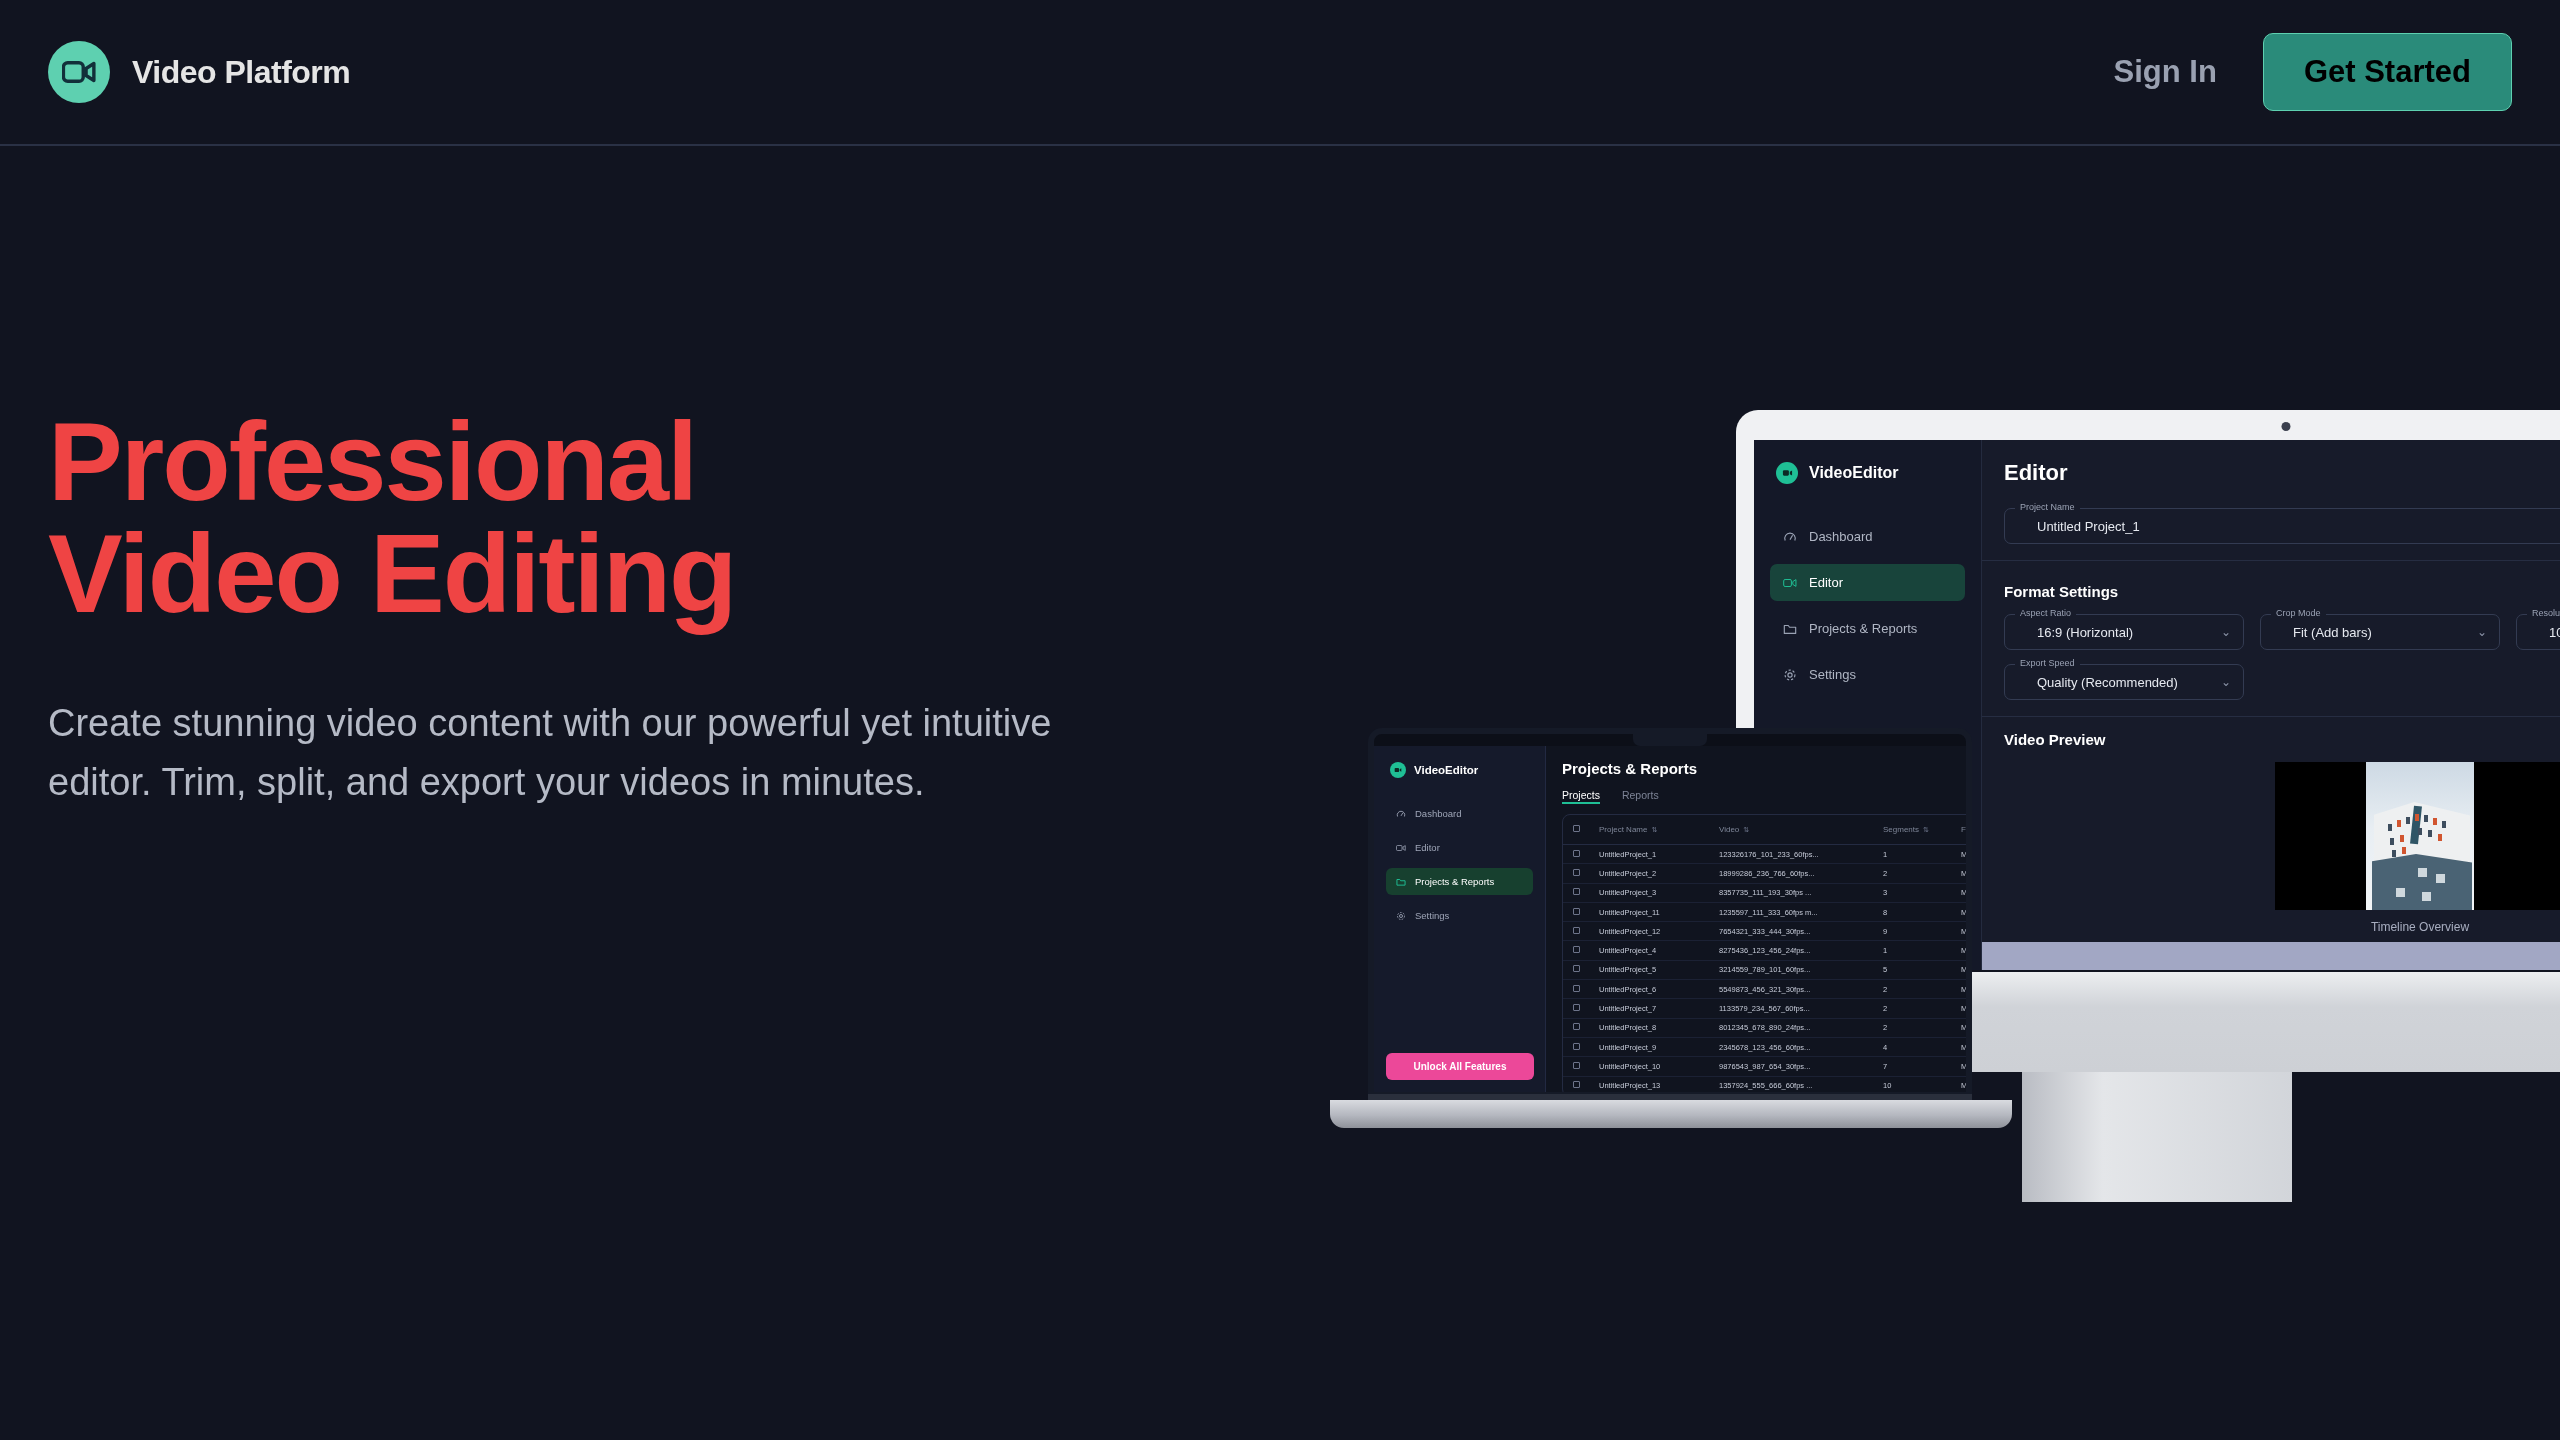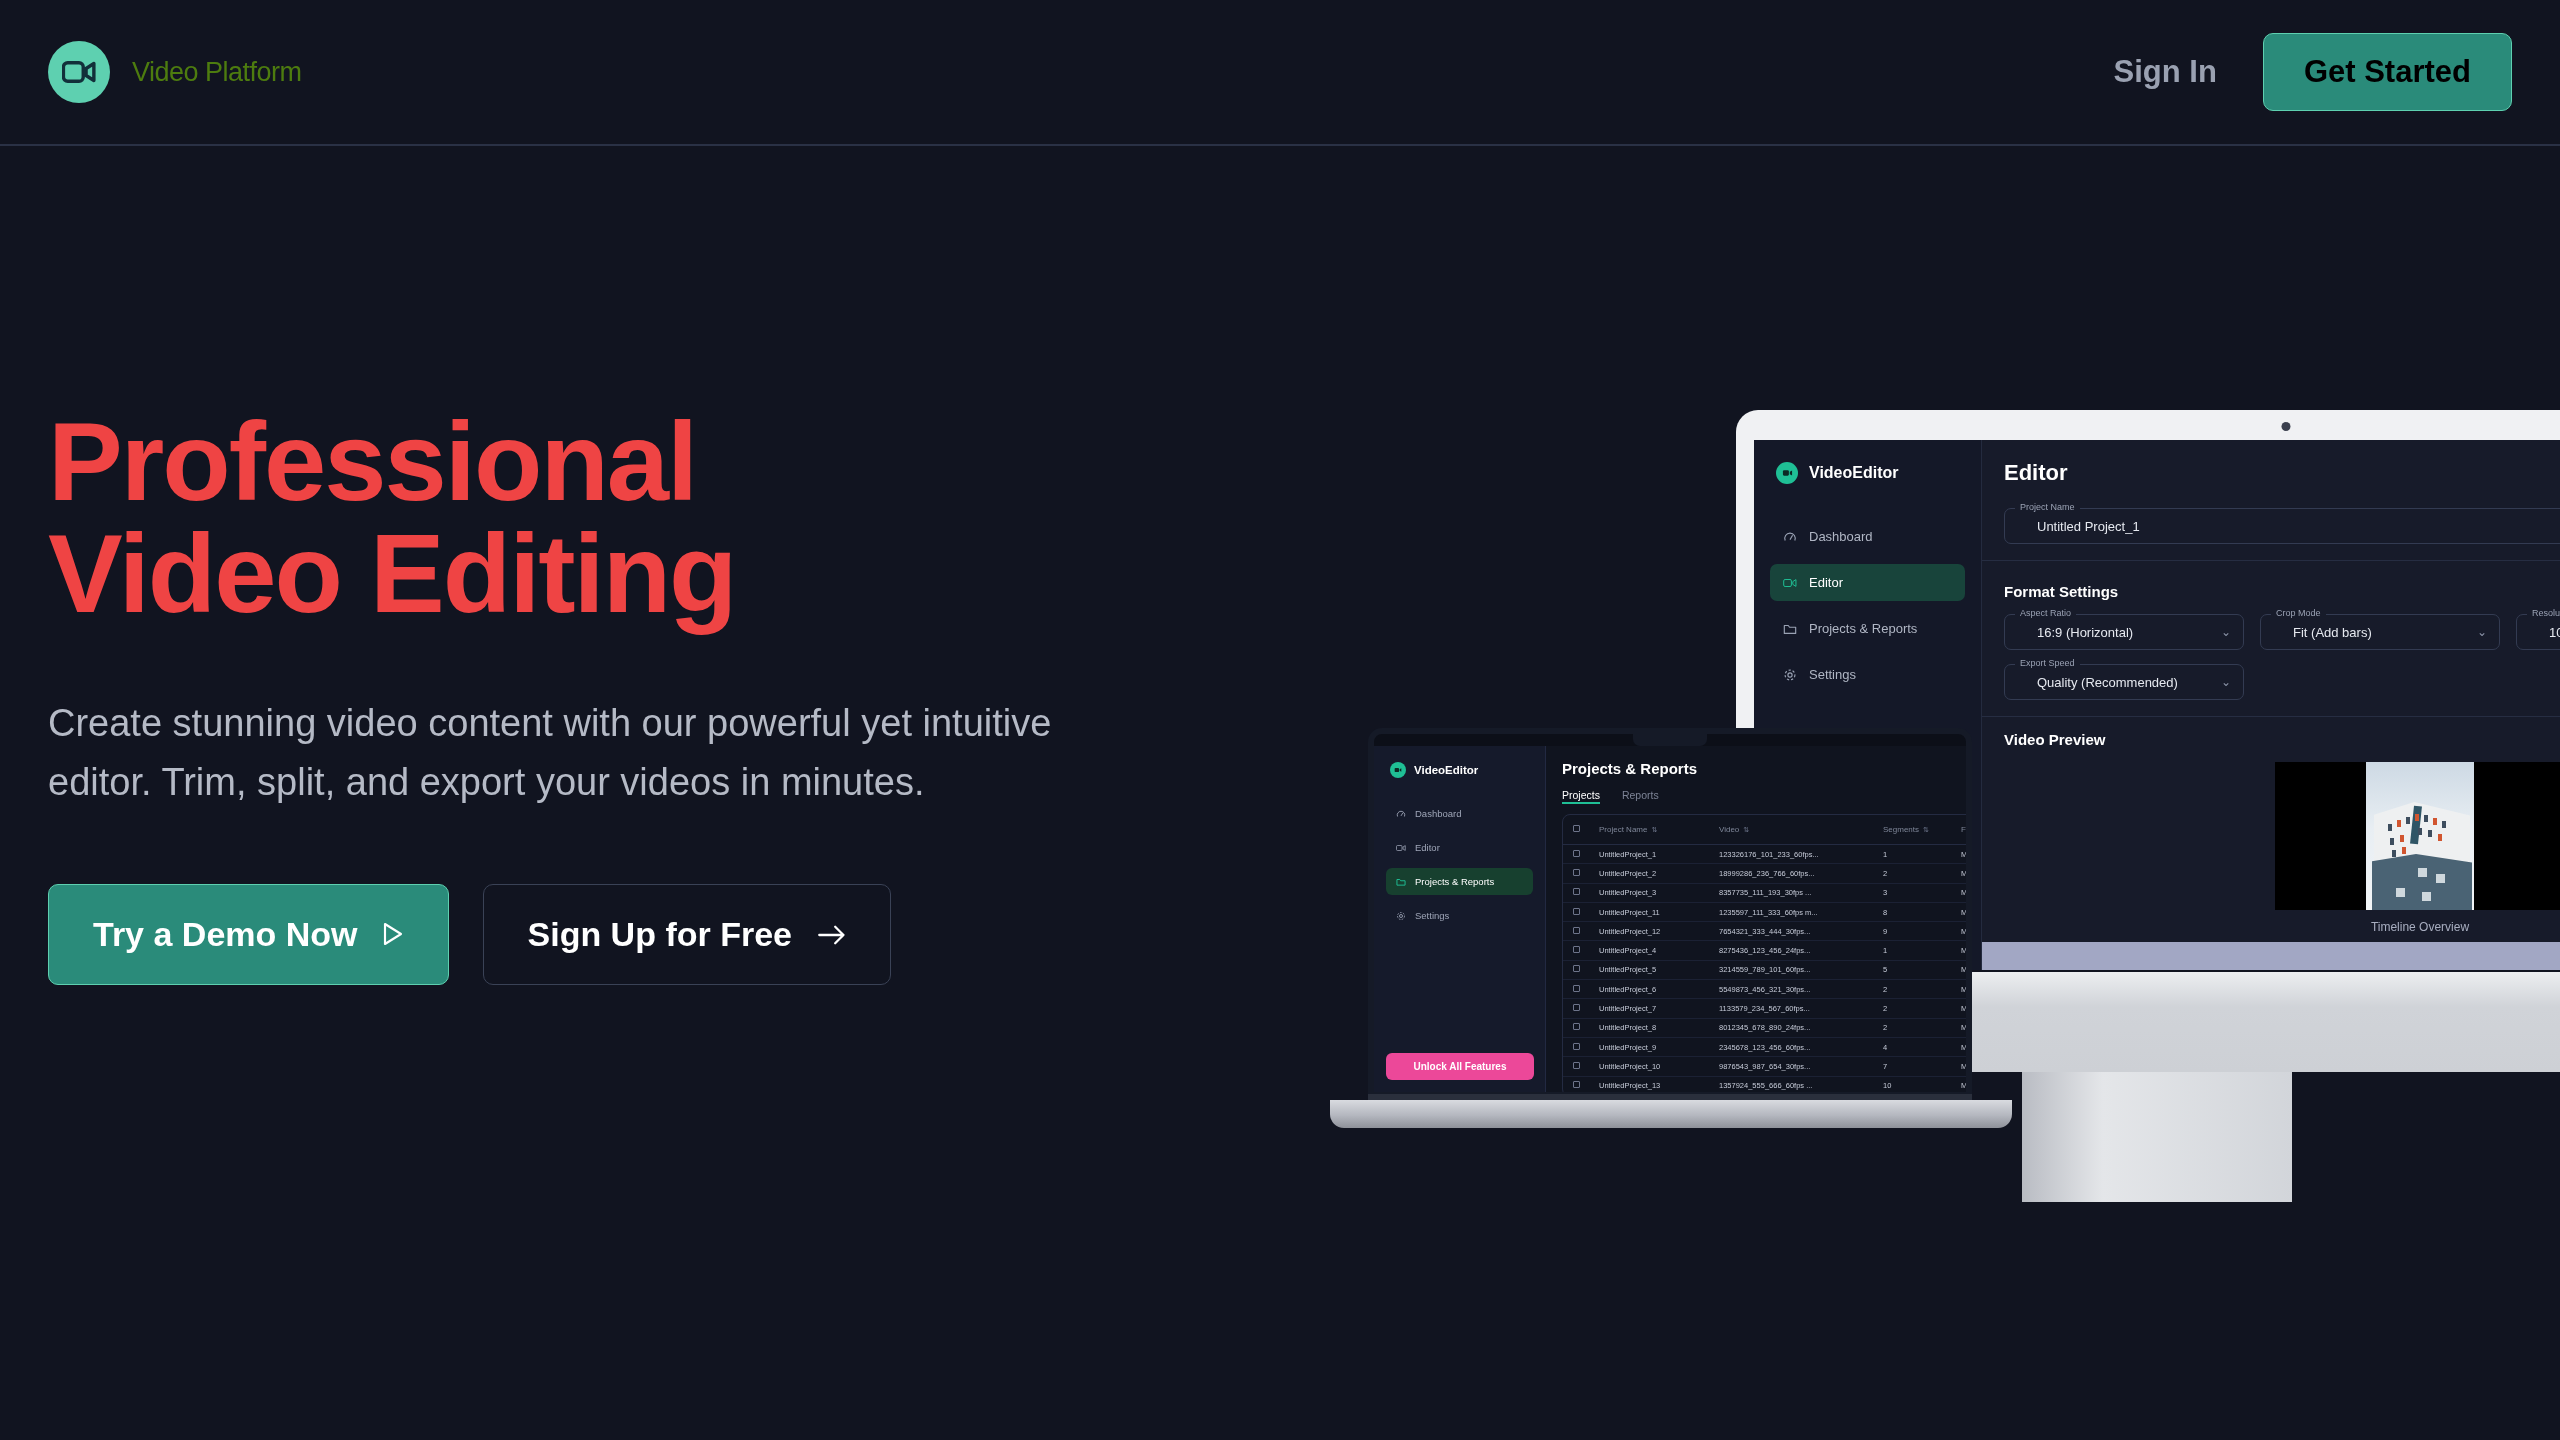--- a/index.html
+++ b/index.html
@@ -17,21 +17,21 @@
     border-bottom: 2px solid #2a3145;
     display: flex; align-items: center; justify-content: space-between;
     padding: 0 48px;
   }
   .brand { display: flex; align-items: center; gap: 22px; }
   .brand-logo {
     width: 62px; height: 62px; border-radius: 50%;
     background: #5ed0b0; display: flex; align-items: center; justify-content: center;
   }
   .brand-name {
-    color: #4d7c0f; font-size: 27px; font-weight: normal; letter-spacing: -0.5px;
+    color: #e5e5e5; font-size: 32px; font-weight: bold; letter-spacing: -0.5px;
   }
   .nav-right { display: flex; align-items: center; gap: 46px; }
   .signin-link {
     color: #9aa1b1; font-size: 31px; font-weight: bold; cursor: pointer;
   }
   .get-started-btn {
     background: #2a8b7a; border: 1px solid #5ed0b0; border-radius: 10px;
     color: #000000; font-size: 31px; font-weight: bold;
     padding: 20px 40px; cursor: pointer;
   }
@@ -197,38 +197,20 @@
       <div class="get-started-btn">Get Started</div>
     </div>
   </div>
 
   <div class="hero">
     <h1 class="hero-title">
       <span class="ln">Professional</span>
       <span class="ln">Video Editing</span>
     </h1>
     <p class="hero-sub">Create stunning video content with our powerful yet intuitive editor. Trim, split, and export your videos in minutes.</p>
-    <div class="hero-actions">
-      <div class="btn-primary">
-        <span>Try a Demo Now</span>
-        <span>
-          <svg width="22" height="24" viewBox="0 0 16 18">
-              <path d="M2 1.5 L14 9 L2 16.5 Z" fill="none" stroke="#fff" stroke-width="1.6" stroke-linejoin="round"></path>
-            </svg>
-        </span>
-      </div>
-      <div class="btn-secondary">
-        <span>Sign Up for Free</span>
-        <span>
-          <svg width="28" height="22" viewBox="0 0 22 16">
-              <path d="M1 8 H20 M13.5 1.5 L20 8 L13.5 14.5" fill="none" stroke="#fff" stroke-width="1.8" stroke-linecap="round" stroke-linejoin="round"></path>
-            </svg>
-        </span>
-      </div>
-    </div>
   </div>
 
   <div class="stage">
 
     <div class="monitor-neck"></div>
     <div class="monitor-base"></div>
 
     <div class="monitor">
       <div class="monitor-dot"></div>
       <div class="monitor-screen">

